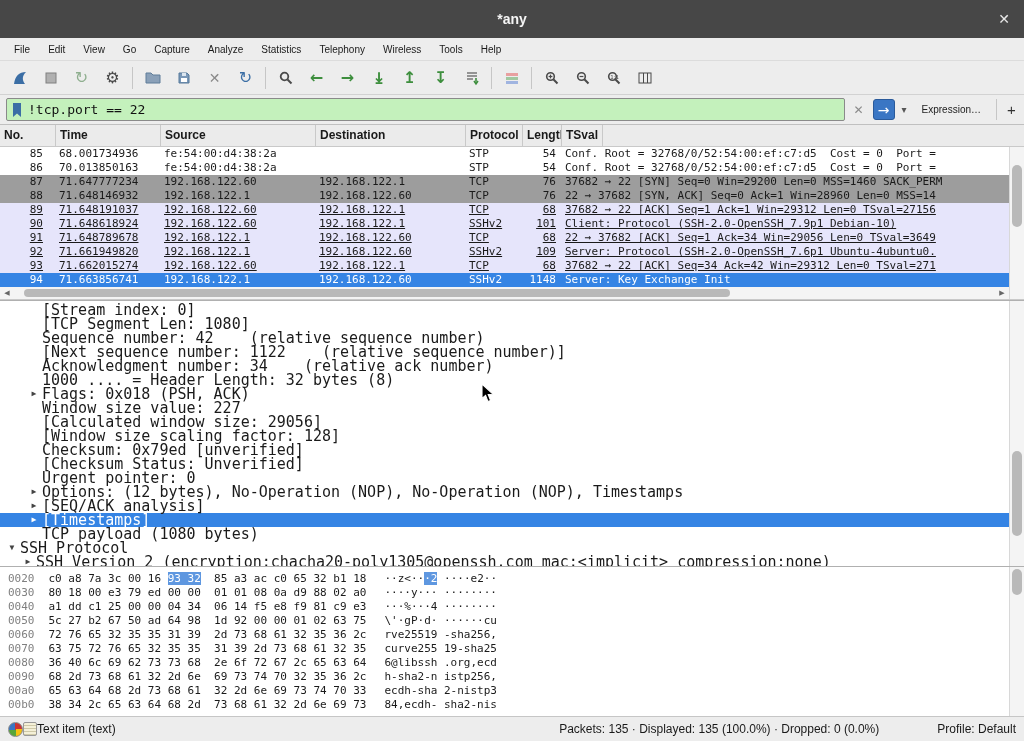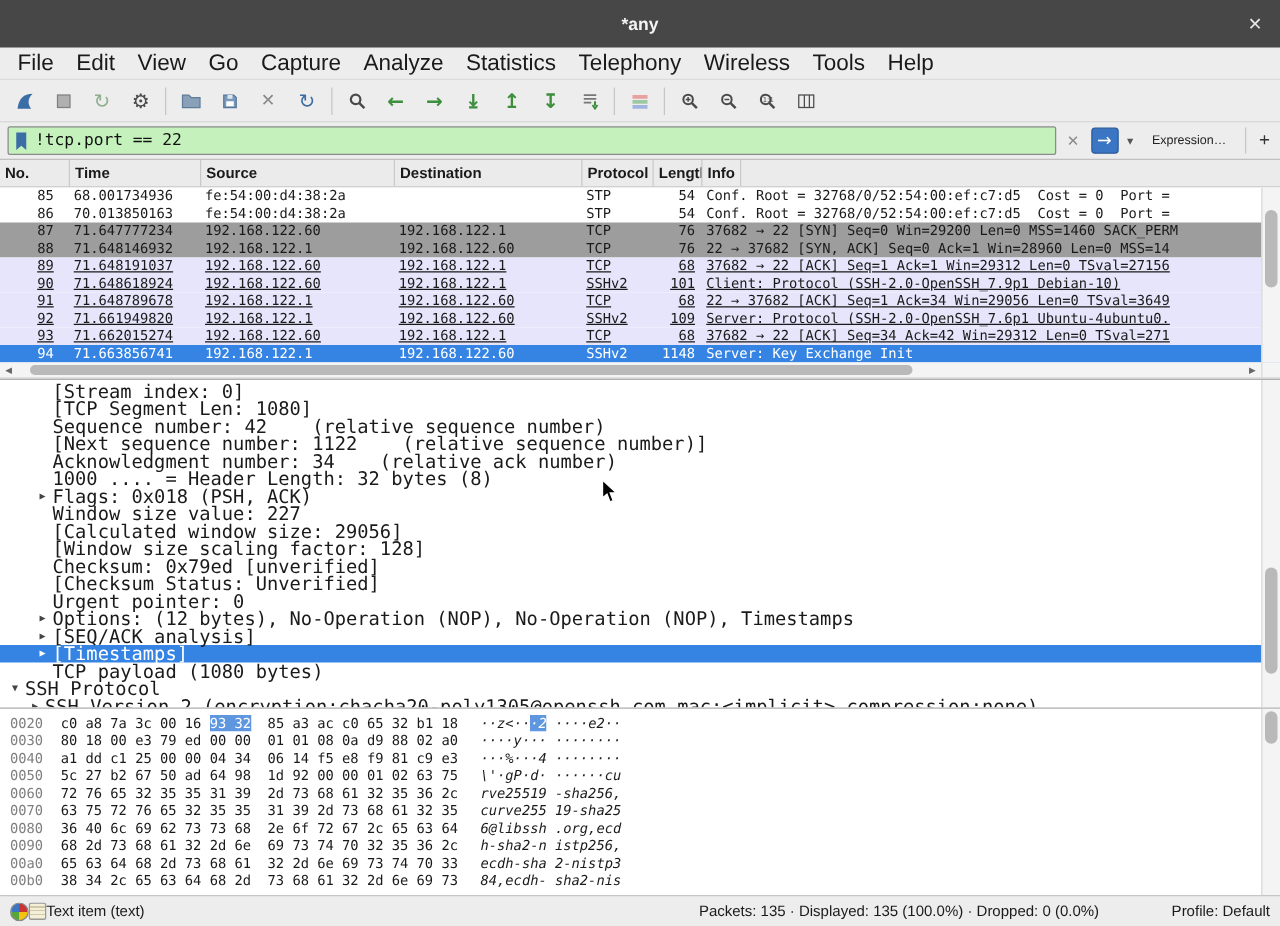--- a/index.html
+++ b/index.html
@@ -7,21 +7,21 @@
   body { font-family:"Liberation Sans", sans-serif; background:#ededed; color:#1a1a1a; }
   .window { width:1024px; height:741px; display:flex; flex-direction:column; position:relative; }
 
   
   .titlebar { flex:0 0 38px; background:#474747; position:relative; display:flex; align-items:center; }
   .titlebar .title { position:absolute; left:0; right:0; text-align:center; color:#f5f5f5; font-size:14px; font-weight:bold; }
   .close-btn { position:absolute; right:10px; top:9px; width:20px; height:20px; display:flex; align-items:center; justify-content:center; color:#e8e8e8; font-size:14px; cursor:default; }
   .close-btn::before { content:"\2715"; }
 
   
-  .menubar { flex:0 0 23px; background:#ededed; border-bottom:1px solid #dcdcdc; display:flex; align-items:center; padding-left:5px; font-size:18px; }
+  .menubar { flex:0 0 23px; background:#ededed; border-bottom:1px solid #dcdcdc; display:flex; align-items:center; padding-left:5px; font-size:10px; }
   .menubar .mi { padding:2px 9px; }
 
   
   .toolbar { flex:0 0 34px; background:#ededed; border-bottom:1px solid #d2d2d2; display:flex; align-items:center; padding:0 4px; }
   .tb { width:31px; height:27px; display:flex; align-items:center; justify-content:center; border-radius:3px; }
   .tb span.glyph { font-size:16px; line-height:1; font-family:"DejaVu Sans", sans-serif; }
   .sep { width:1px; height:22px; background:#c6c6c6; margin:0 4px; flex:0 0 1px; }
   .rot90 { display:inline-block; transform:rotate(90deg); }
 
   
@@ -67,21 +67,21 @@
   .exp-c .tw::before { content:"\25B6"; }
   .exp-e .tw::before { content:"\25BC"; }
   .dline.dsel { background:#3584e4; color:#fff; }
   .dline.dsel .tw { color:#fff; }
 
   
   .hexpane { flex:0 0 150px; background:#fff; border-top:1px solid #b0b0b0; position:relative; overflow:hidden; font-family:"DejaVu Sans Mono", monospace; font-size:11px; padding:5px 0 0 8px; }
   .hrow { height:14px; line-height:14px; display:flex; }
   .hrow span { white-space:pre; }
   .hoff { color:#7f7f7f; margin-right:14px; }
-  .hascii { margin-left:18px;font-style:italic; }
+  .hascii { margin-left:18px; }
   .hsel { background:#5e97e0; color:#fff; }
 
   
   .statusbar { flex:0 0 25px; background:#ededed; border-top:1px solid #c6c6c6; display:flex; align-items:center; font-size:12px; padding:0 8px; }
   .sb-left { flex:1 1 auto; display:flex; align-items:center; overflow:hidden; }
   .expert-dot { width:15px; height:15px; border-radius:50%; border:1px solid #888; background:conic-gradient(#cc3333 0 25%, #f5c211 25% 50%, #57a639 50% 75%, #3a76c4 75% 100%); }
   .comment-ic { width:14px; height:14px; border:1px solid #999; border-radius:2px; background:repeating-linear-gradient(#f4f0d8 0 2px, #cfc9a8 2px 3px); }
   .sb-stats { margin-right:58px; white-space:nowrap; }
   .sb-profile { white-space:nowrap; }
 
@@ -232,21 +232,21 @@
     <div class="add-btn">+</div>
   </div>
 
   <div class="pl-header">
     <div class="col w-no">No.</div>
     <div class="col w-time">Time</div>
     <div class="col w-src">Source</div>
     <div class="col w-dst">Destination</div>
     <div class="col w-proto">Protocol</div>
     <div class="col w-len">Length</div>
-    <div class="col w-info">Info</div>
+    <div class="col w-info">TSval</div>
   </div>
 
   <div class="pl-body">
     <div class="prow"><span class="c no">85</span><span class="c time">68.001734936</span><span class="c src">fe:54:00:d4:38:2a</span><span class="c dst"></span><span class="c proto">STP</span><span class="c len">54</span><span class="c info">Conf. Root = 32768/0/52:54:00:ef:c7:d5  Cost = 0  Port = </span></div>
     <div class="prow"><span class="c no">86</span><span class="c time">70.013850163</span><span class="c src">fe:54:00:d4:38:2a</span><span class="c dst"></span><span class="c proto">STP</span><span class="c len">54</span><span class="c info">Conf. Root = 32768/0/52:54:00:ef:c7:d5  Cost = 0  Port = </span></div>
     <div class="prow gray"><span class="c no">87</span><span class="c time">71.647777234</span><span class="c src">192.168.122.60</span><span class="c dst">192.168.122.1</span><span class="c proto">TCP</span><span class="c len">76</span><span class="c info">37682 → 22 [SYN] Seq=0 Win=29200 Len=0 MSS=1460 SACK_PERM</span></div>
     <div class="prow gray"><span class="c no">88</span><span class="c time">71.648146932</span><span class="c src">192.168.122.1</span><span class="c dst">192.168.122.60</span><span class="c proto">TCP</span><span class="c len">76</span><span class="c info">22 → 37682 [SYN, ACK] Seq=0 Ack=1 Win=28960 Len=0 MSS=14</span></div>
     <div class="prow lav"><span class="c no">89</span><span class="c time">71.648191037</span><span class="c src">192.168.122.60</span><span class="c dst">192.168.122.1</span><span class="c proto">TCP</span><span class="c len">68</span><span class="c info">37682 → 22 [ACK] Seq=1 Ack=1 Win=29312 Len=0 TSval=27156</span></div>
     <div class="prow lav"><span class="c no">90</span><span class="c time">71.648618924</span><span class="c src">192.168.122.60</span><span class="c dst">192.168.122.1</span><span class="c proto">SSHv2</span><span class="c len">101</span><span class="c info">Client: Protocol (SSH-2.0-OpenSSH_7.9p1 Debian-10)</span></div>
     <div class="prow lav"><span class="c no">91</span><span class="c time">71.648789678</span><span class="c src">192.168.122.1</span><span class="c dst">192.168.122.60</span><span class="c proto">TCP</span><span class="c len">68</span><span class="c info">22 → 37682 [ACK] Seq=1 Ack=34 Win=29056 Len=0 TSval=3649</span></div>

